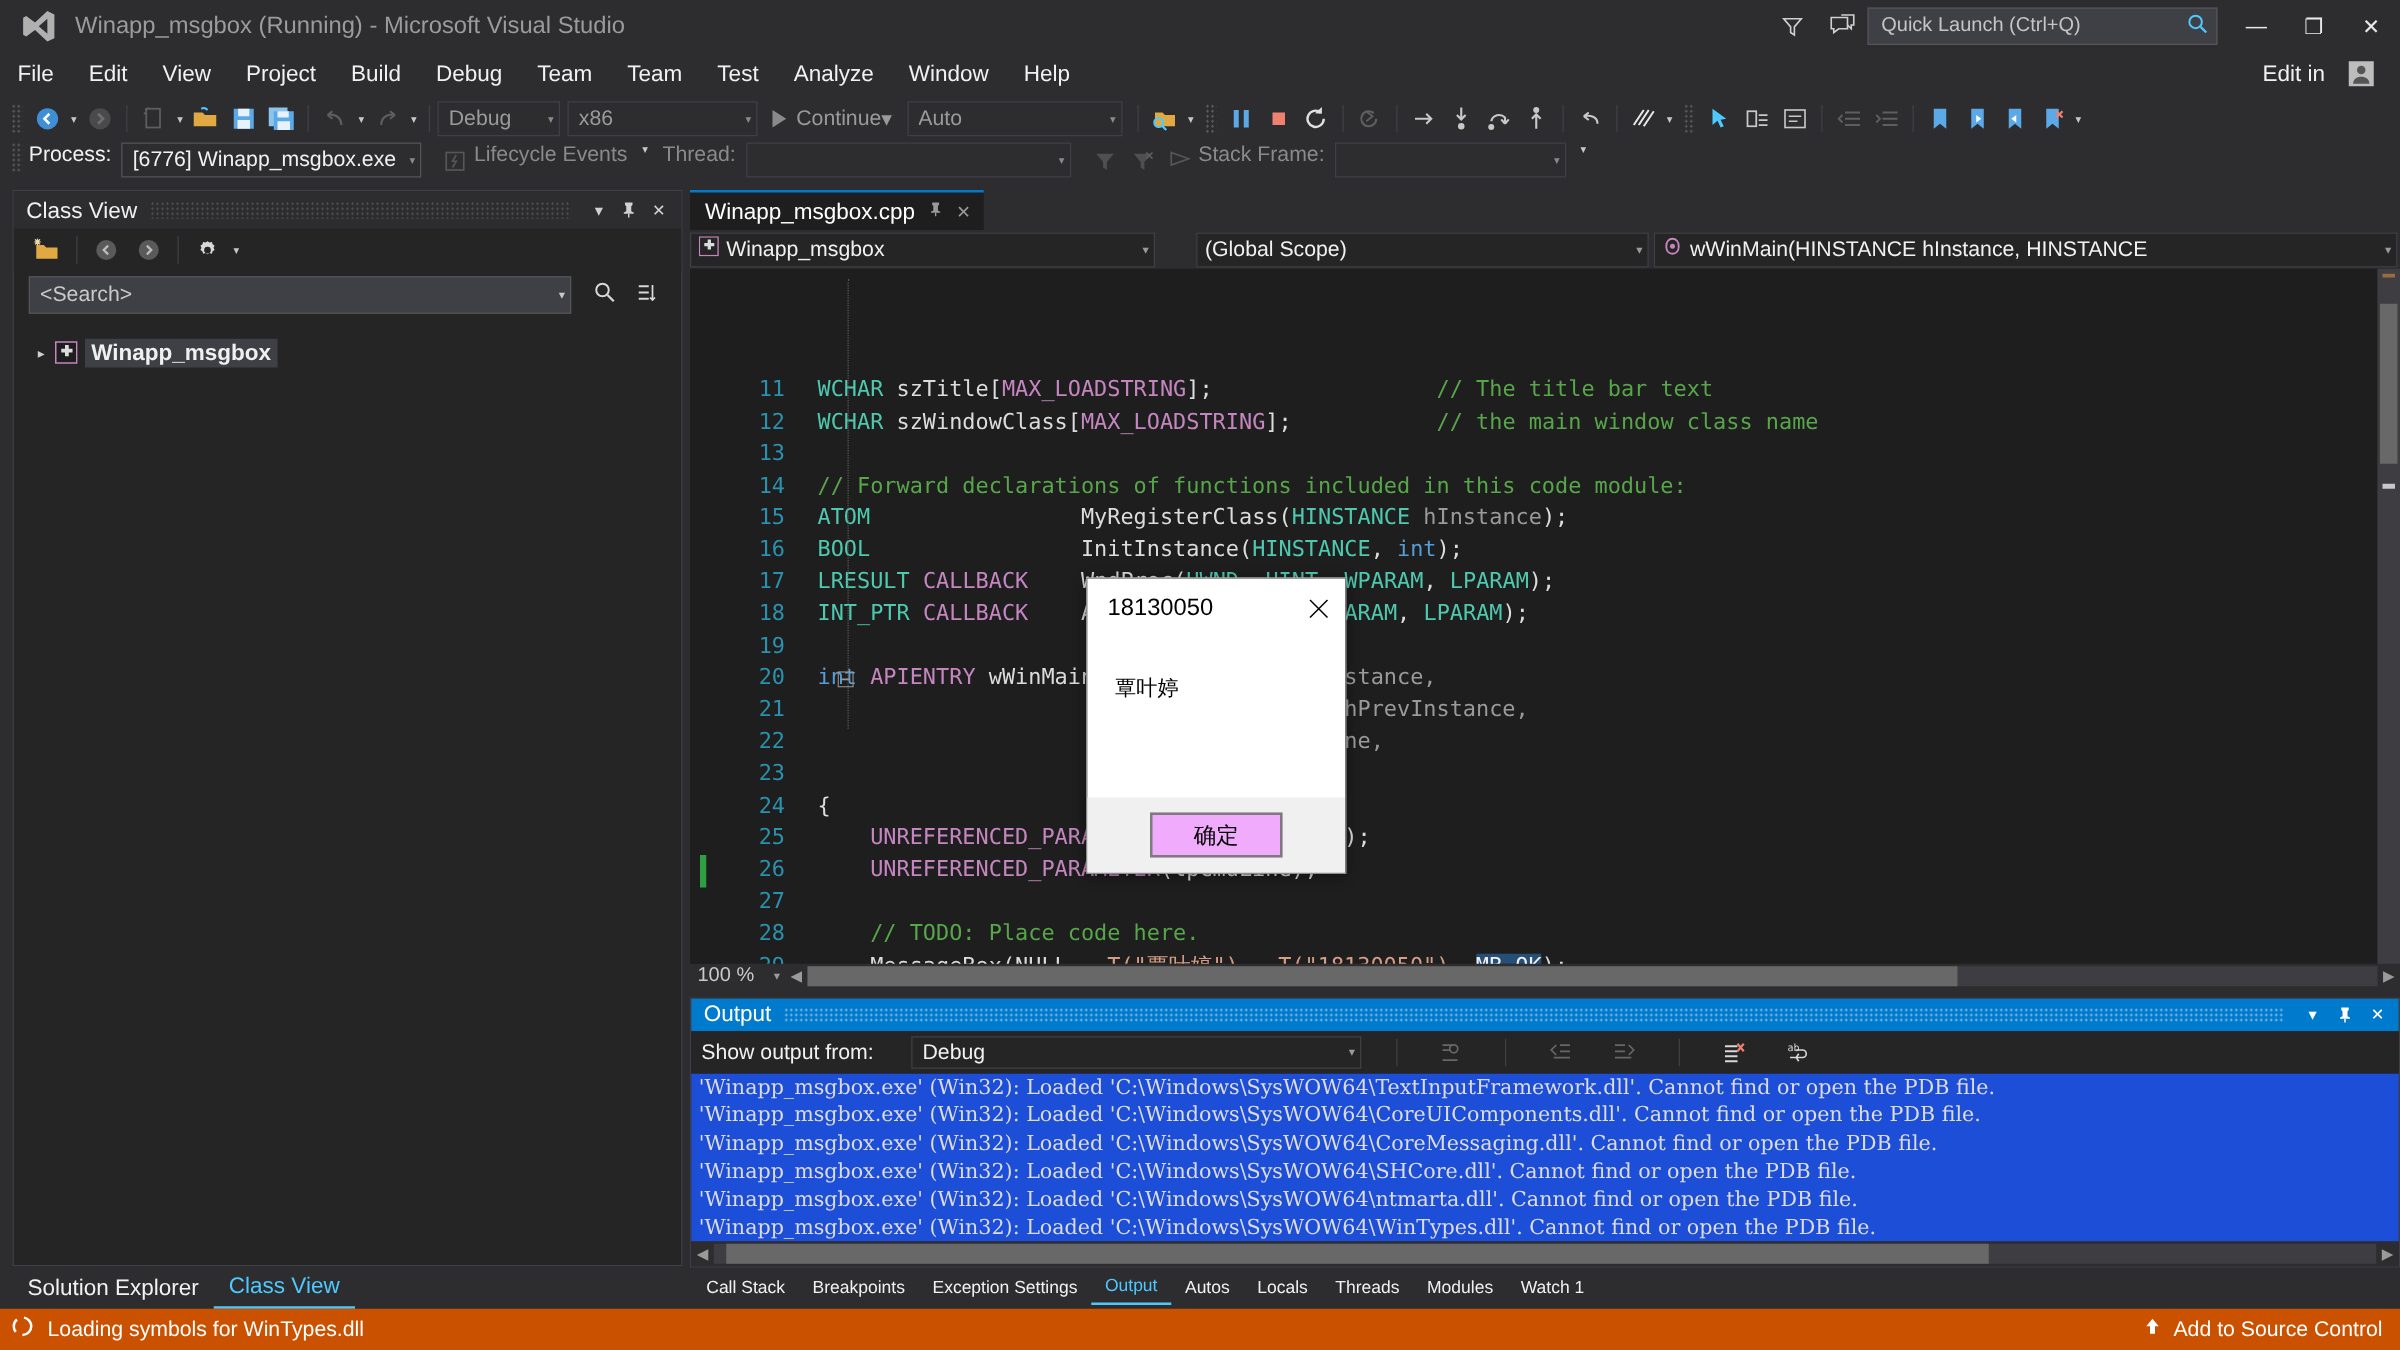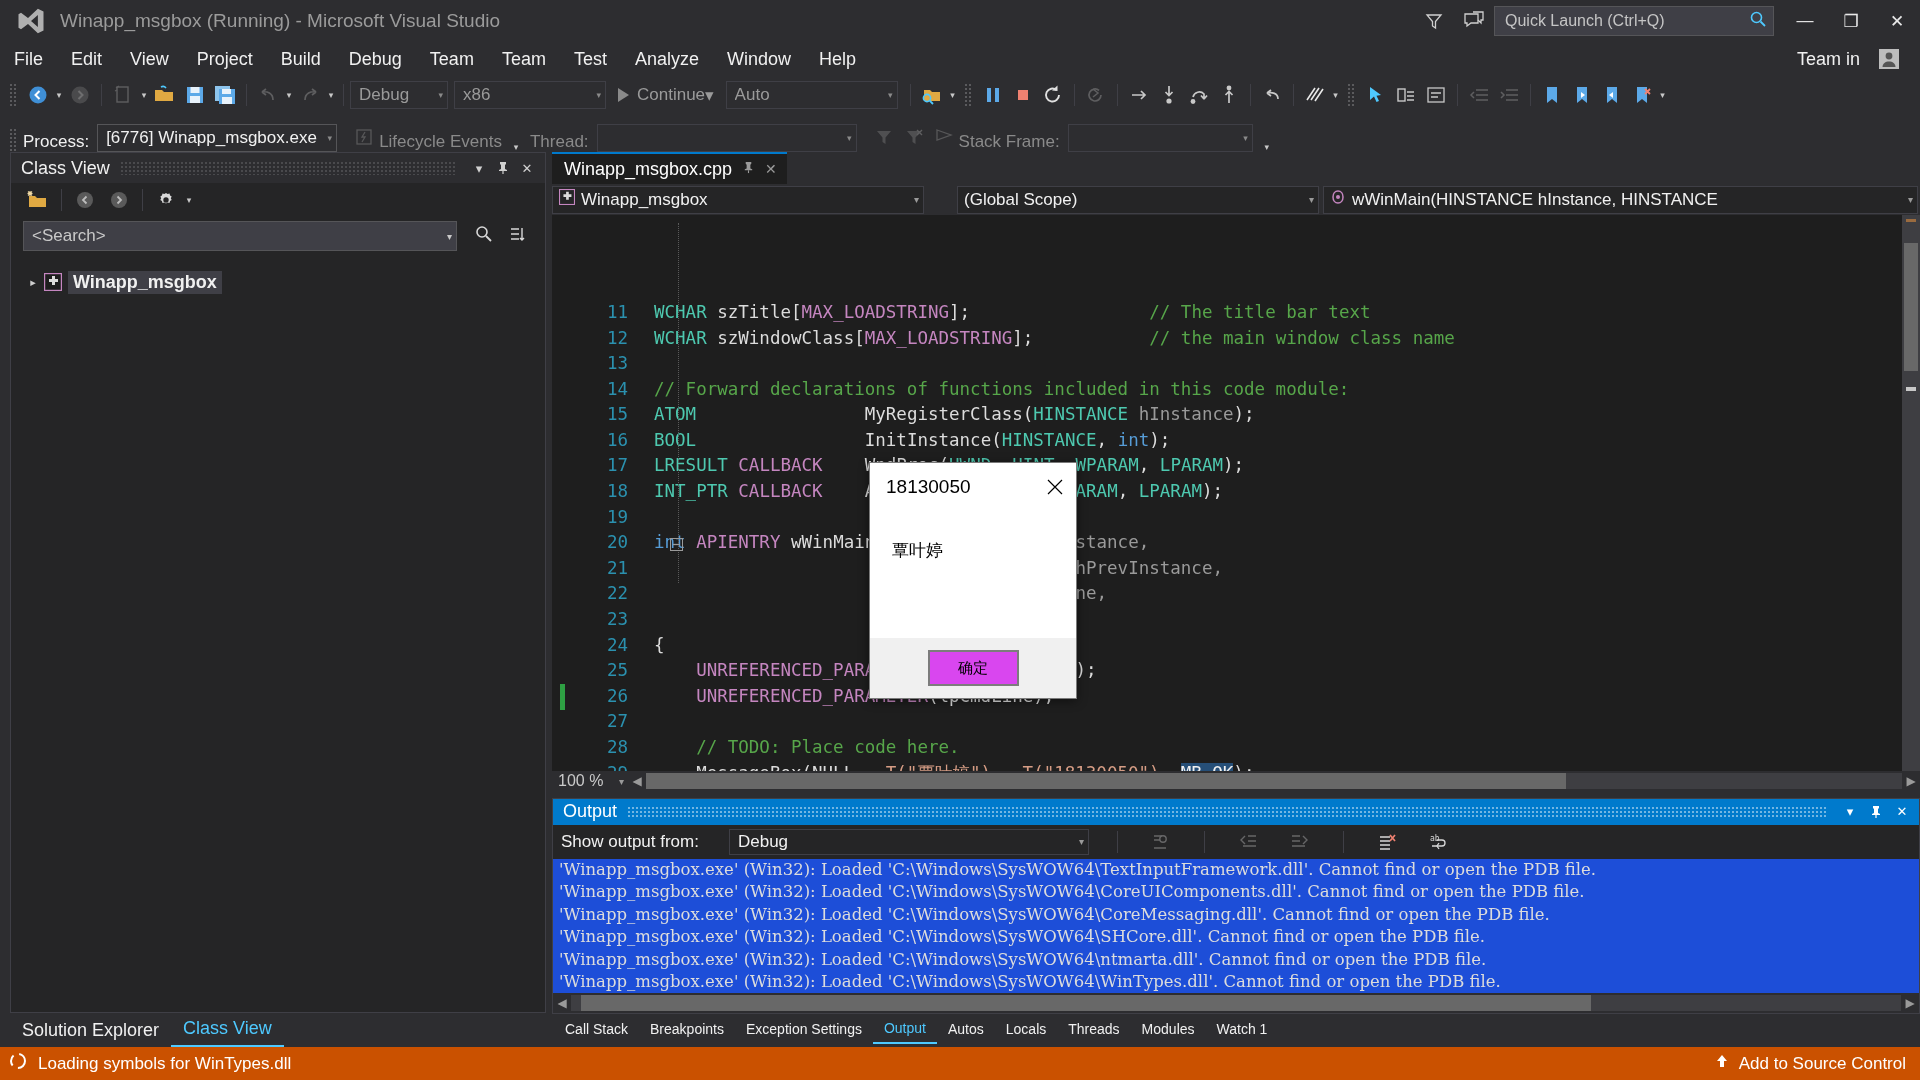--- a/index.html
+++ b/index.html
@@ -52,21 +52,21 @@
     height:28px; background:#2d2d30; border:1px solid #3f3f46; display:flex; align-items:center;
     color:#9a9a9a; font-size:17px; padding:0 4px 0 8px; justify-content:space-between;
   }
   .combo .cv { overflow:hidden; white-space:nowrap; }
   .combo .ca { font-size:9px; color:#8a8a8a; padding-left:6px; }
   .combo.active { color:#f1f1f1; border-color:#3f3f46; }
   .runbtn { display:flex; align-items:center; color:#9a9a9a; font-size:17px; padding:0 6px; }
   .play { width:0;height:0;border-left:11px solid #8a8a8a;border-top:7px solid transparent;border-bottom:7px solid transparent;margin-right:8px;}
 
   
-  .dbgbar { height:38px; background:#2d2d30; display:flex; align-items:flex-end; flex:0 0 38px; padding-left:4px; }
+  .dbgbar { height:38px; background:#2d2d30; display:flex; align-items:flex-start; flex:0 0 38px; padding-left:4px; }
   .lbl { color:#f1f1f1; font-size:17px; margin-right:8px; white-space:nowrap; }
   .lbl.dim { color:#8a8a8a; }
 
   
   .body { flex:1 1 auto; display:flex; min-height:0; background:#2d2d30; padding:0 0 0 10px; }
   .left { width:536px; display:flex; flex-direction:column; min-height:0; margin-right:6px; }
   .right { flex:1 1 auto; display:flex; flex-direction:column; min-height:0; }
 
   
   .panel { background:#252526; border:1px solid #3f3f46; display:flex; flex-direction:column; min-height:0; }
@@ -166,22 +166,22 @@
     position:absolute; left:869px; top:462px; width:208px; height:237px;
     background:#ffffff; border:1px solid #7a7a7a; box-shadow:0 2px 10px rgba(0,0,0,.45);
     display:flex; flex-direction:column; font-family:"Liberation Sans", sans-serif;
   }
   .mb-title { height:48px; display:flex; align-items:center; justify-content:space-between; padding:0 6px 0 16px; }
   .mb-caption { color:#000; font-size:19px; }
   .mb-x { width:30px; height:30px; display:flex; align-items:center; justify-content:center; color:#000; font-size:21px; }
   .mb-body { flex:1 1 auto; padding:28px 0 0 22px; color:#000; font-size:17px; }
   .mb-foot { height:60px; background:#f0f0f0; display:flex; align-items:center; justify-content:center; }
   .mb-ok {
-    width:91px; height:36px; background:#d946ef; border:2px solid #7c7c7c;
-    display:flex; align-items:center; justify-content:center; color:#000; font-size:15px;
+    width:106px; height:36px; background:#f0abfc; border:2px solid #7c7c7c;
+    display:flex; align-items:center; justify-content:center; color:#000; font-size:18px;
   }
 </style>
 </head>
 <body>
 
 <div class="app">
 
   <div class="titlebar">
     <div class="vs-logo">
       <svg width="30" height="30" viewBox="0 0 24 24">
@@ -223,21 +223,21 @@
     <div class="menuitem">Project</div>
     <div class="menuitem">Build</div>
     <div class="menuitem">Debug</div>
     <div class="menuitem">Team</div>
     <div class="menuitem">Team</div>
     <div class="menuitem">Test</div>
     <div class="menuitem">Analyze</div>
     <div class="menuitem">Window</div>
     <div class="menuitem">Help</div>
     <div class="menu-right">
-      <div class="signin">Team in</div>
+      <div class="signin">Edit in</div>
       <div class="acct-icon">
         <svg width="26" height="24" viewBox="0 0 26 24">
             <rect x="3" y="2" width="20" height="20" fill="#bdbdbd"></rect>
             <circle cx="13" cy="9" r="3.4" fill="#555"></circle>
             <path d="M6.5 20c0-3.6 3-5.6 6.5-5.6s6.5 2 6.5 5.6z" fill="#555"></path>
           </svg>
       </div>
     </div>
   </div>
 

